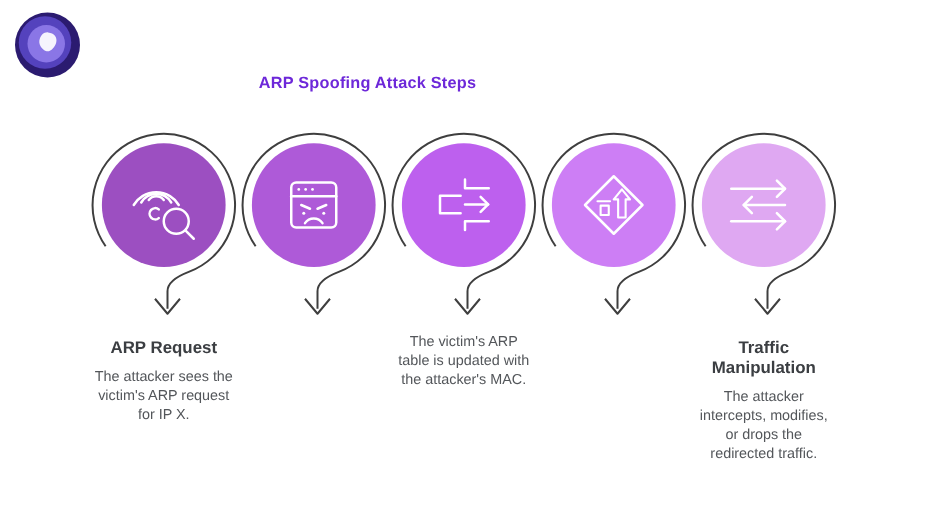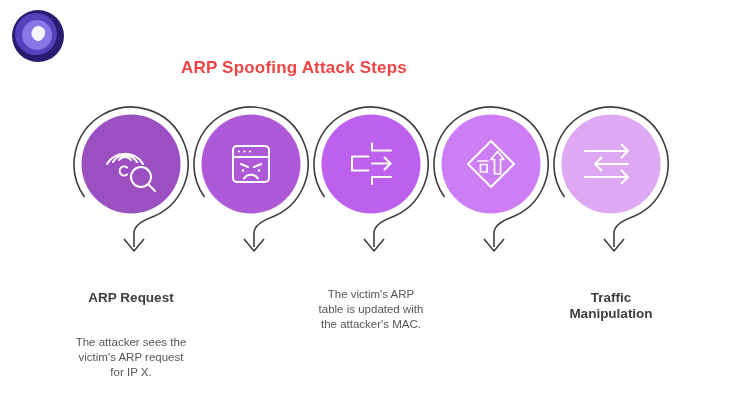--- a/index.html
+++ b/index.html
@@ -25,39 +25,38 @@
   .logo .ring-mid   { left: 3px; top: 3px; width: 42px; height: 42px; background: #5442bd; }
   .logo .ring-inner { left: 10px; top: 9.5px; width: 30px; height: 30px; background: #8a76e6; }
   .logo svg.pick { position: absolute; left: 15px; top: 13px; width: 22px; height: 22px; }
 
   
   .page-title {
     position: absolute;
     left: 0; top: 58px;
     width: 588px;
     text-align: center;
-    font-size: 17px;
+    font-size: 13px;
     font-weight: bold;
-    color: #ef4444;
+    color: #6d28d9;
     letter-spacing: 0.2px;
   }
 
   
   .steps {
     position: absolute;
     left: 71px;
     top: 100px;
     display: flex;
   }
   .step {
     width: 120px;
     display: flex;
     flex-direction: column;
     align-items: center;
-    gap: 20px;
   }
   .step svg.graphic { width: 120px; height: 158px; display: block; }
   .step-title {
     margin-top: 12px;
     width: 100px;
     text-align: center;
     font-size: 13.5px;
     font-weight: bold;
     color: #3b3e42;
     line-height: 1.18;
@@ -168,16 +167,17 @@
         <g class="icon-stroke">
           <path d="M 34 51 L 77 51"></path>
           <path d="M 70.5 44.5 L 77 51 L 70.5 57.5"></path>
           <path d="M 77 64 L 44 64"></path>
           <path d="M 50.5 57.5 L 44 64 L 50.5 70.5"></path>
           <path d="M 34 77 L 77 77"></path>
           <path d="M 70.5 70.5 L 77 77 L 70.5 83.5"></path>
         </g>
       </svg>
       <div class="step-title">Traffic Manipulation</div>
+      <div class="step-desc">The attacker intercepts, modifies, or drops the redirected traffic.</div>
     </div>
 
   </div>
 </div>
 
 </body></html>

